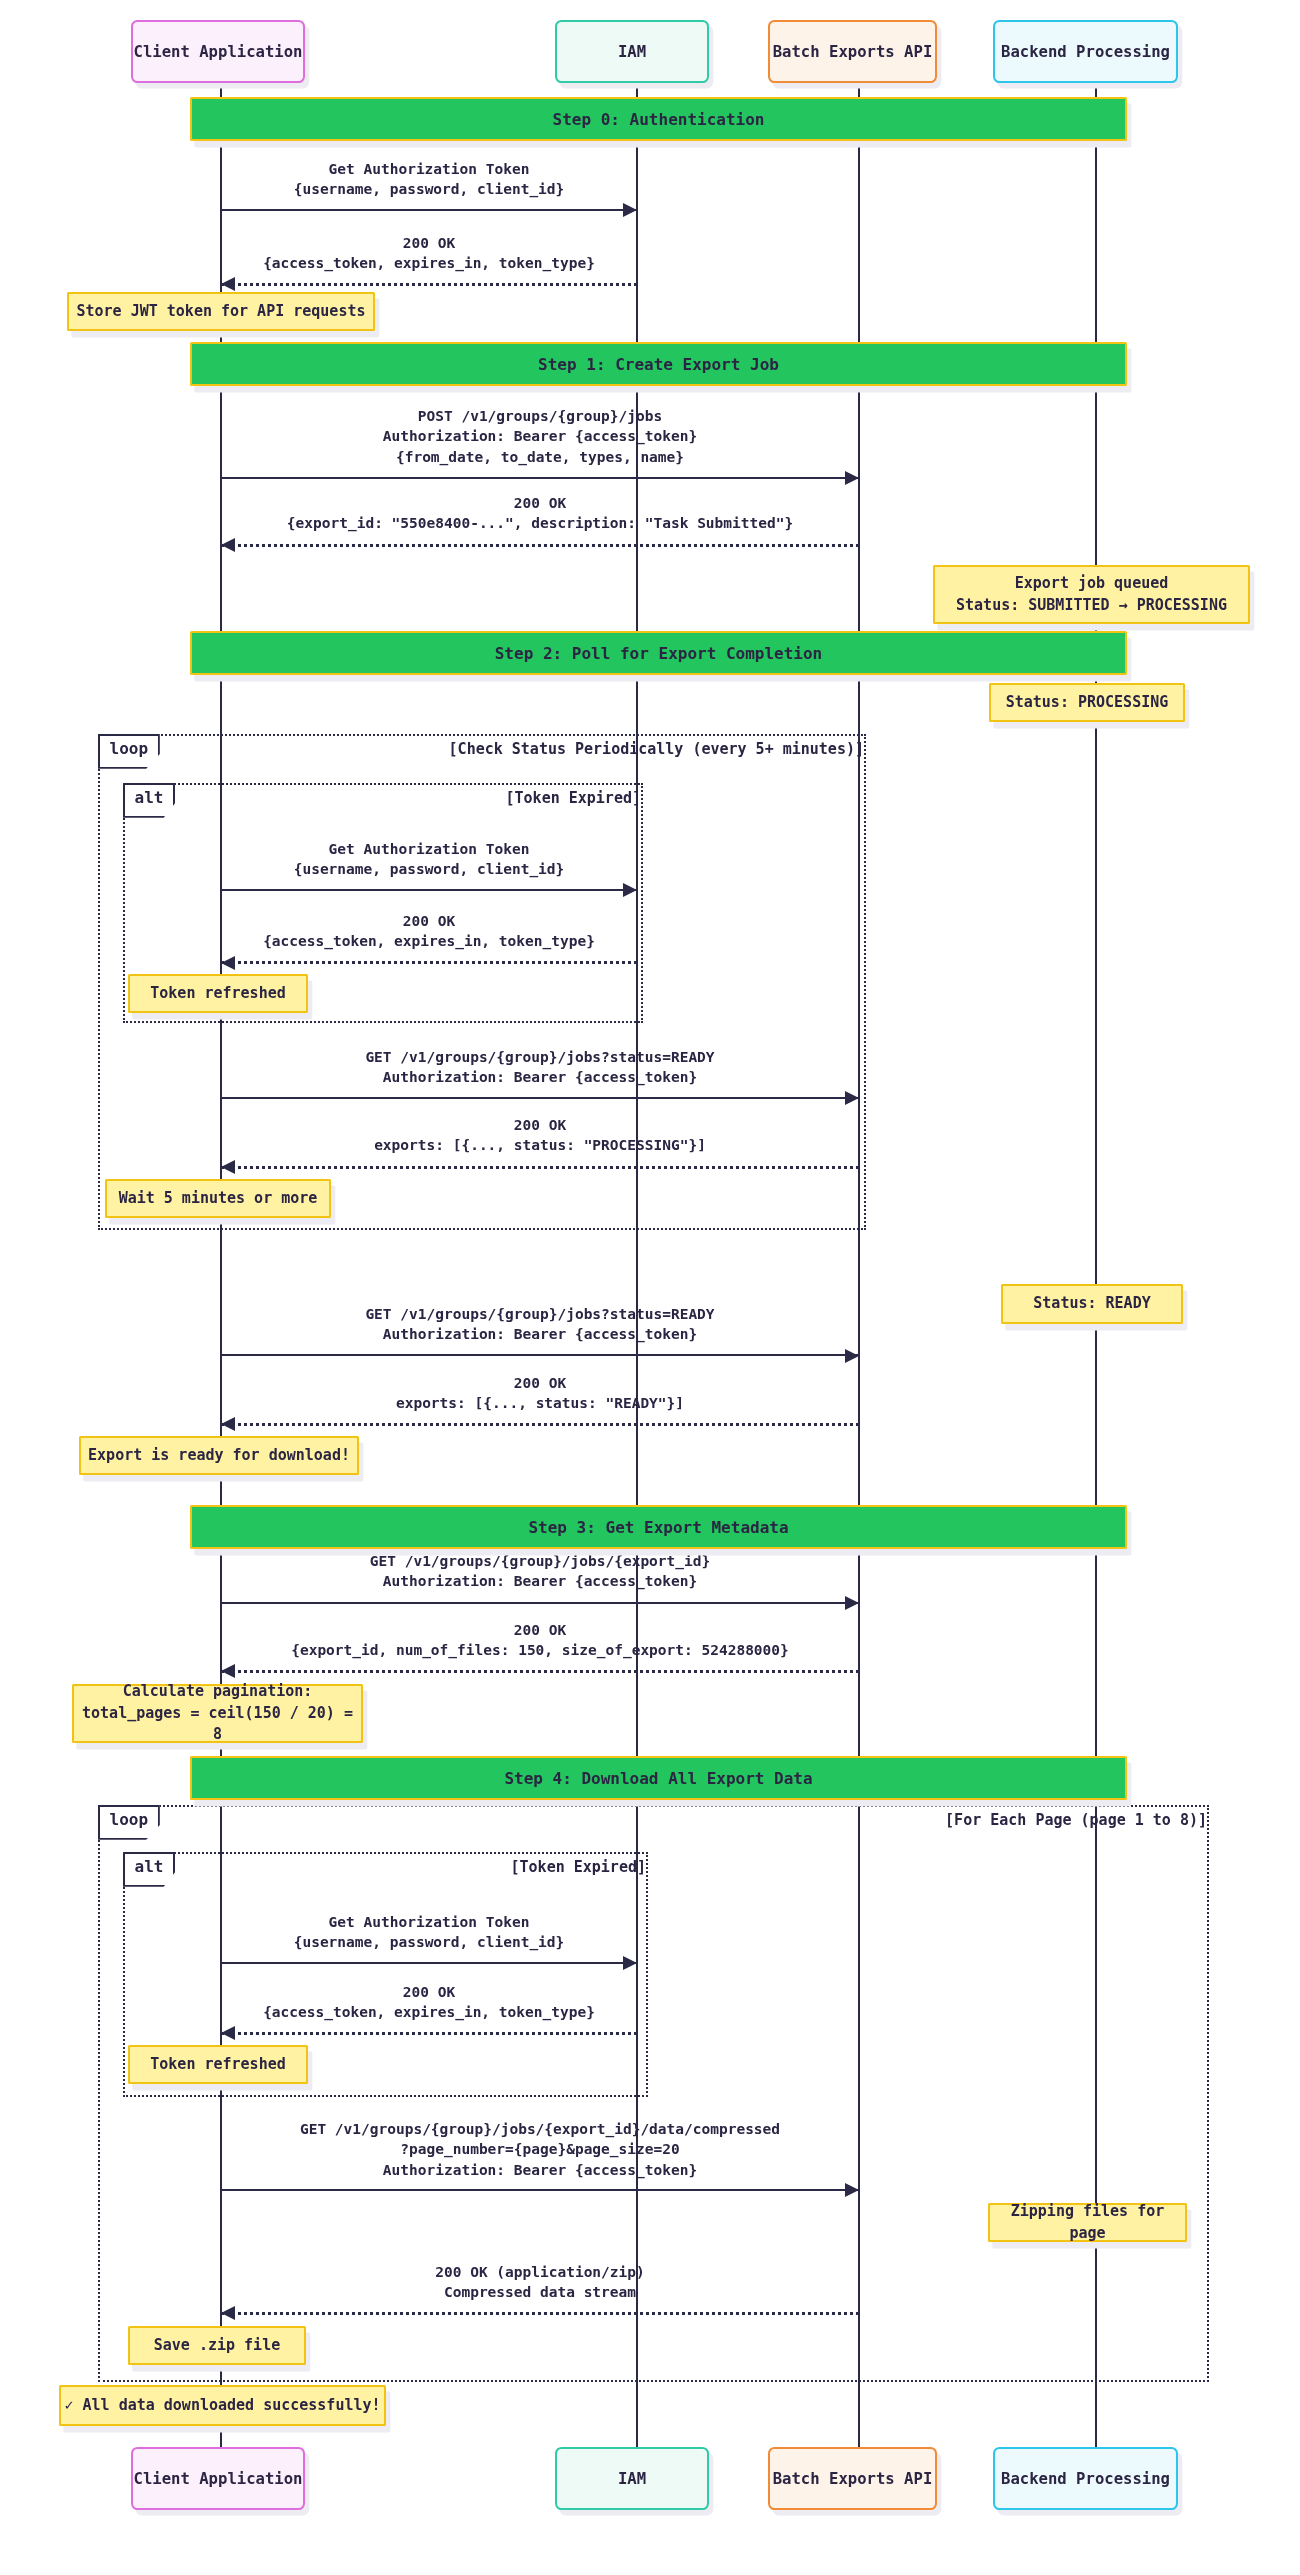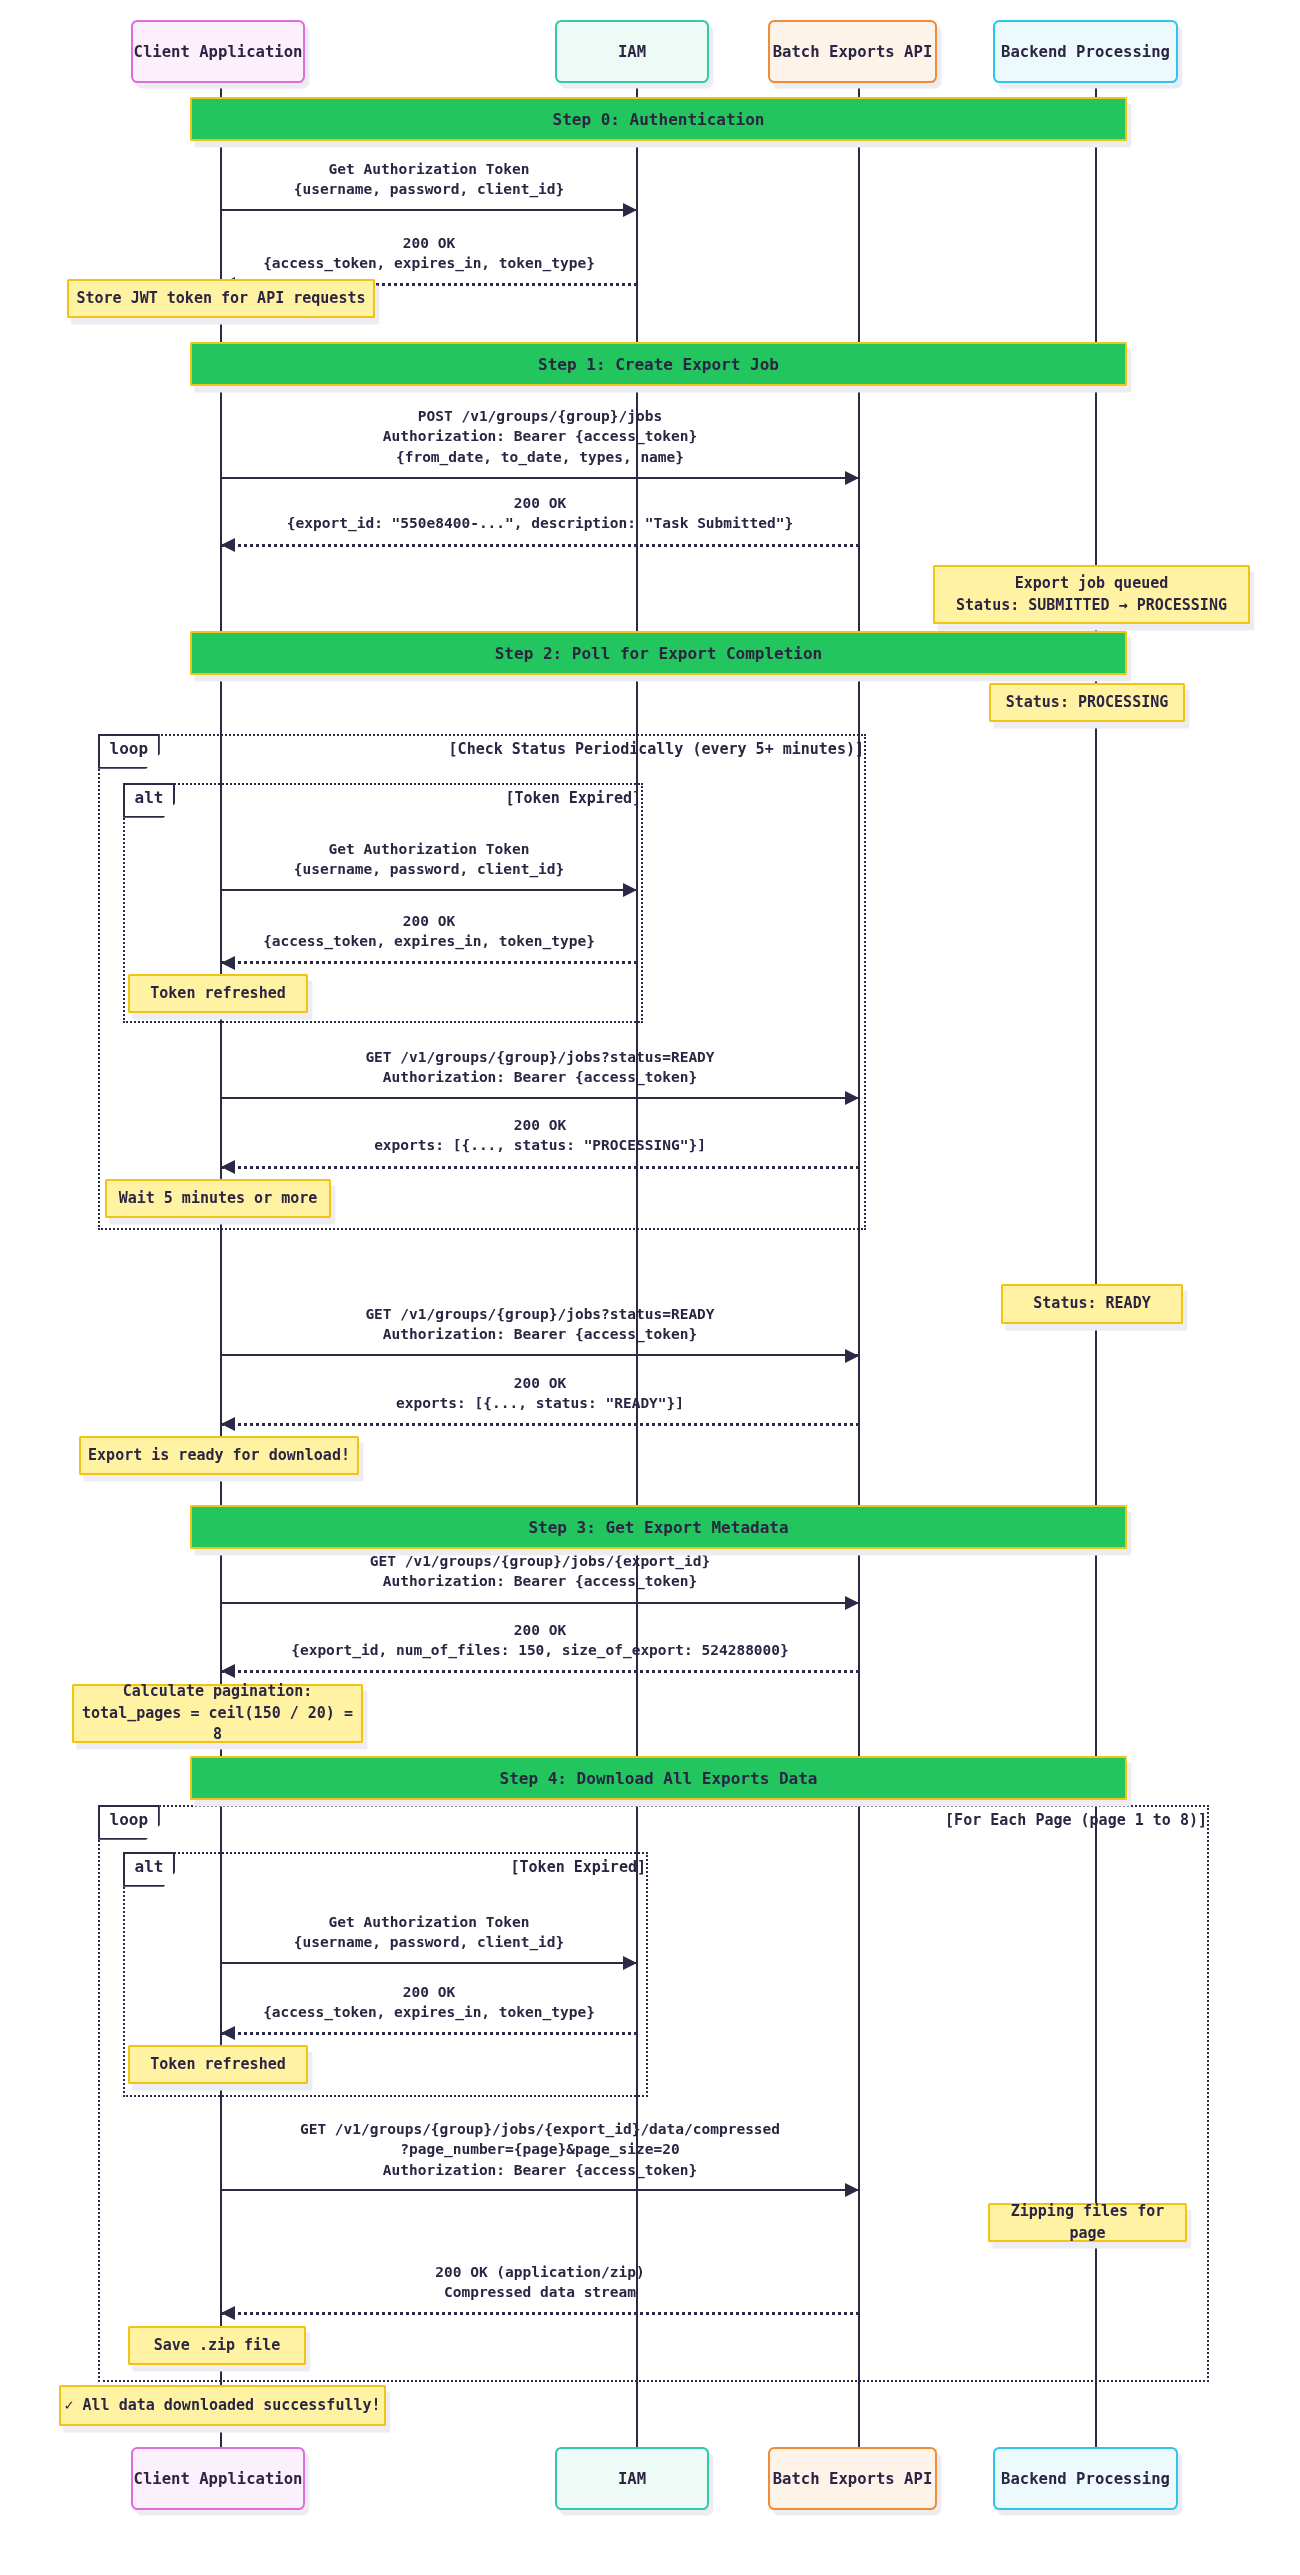--- a/index.html
+++ b/index.html
@@ -133,39 +133,39 @@
     <div class="arrowhead left" style="left: 221px; top: 2026px;"></div>
     <div class="msg-text" style="left: 221px; width: 638px; top: 2119px;">GET /v1/groups/{group}/jobs/{export_id}/data/compressed
 ?page_number={page}&amp;page_size=20
 Authorization: Bearer {access_token}</div>
     <div class="msg-line solid" style="left: 221px; top: 2189px; width: 638px;"></div>
     <div class="arrowhead right" style="left: 845px; top: 2183px;"></div>
     <div class="msg-text" style="left: 221px; width: 638px; top: 2262px;">200 OK (application/zip)
 Compressed data stream</div>
     <div class="msg-line dotted" style="left: 221px; top: 2312px; width: 638px;"></div>
     <div class="arrowhead left" style="left: 221px; top: 2306px;"></div>
-    <div class="note" style="left: 67px; top: 279px; width: 304px; height: 35px; text-align: center;">Store JWT token for API requests</div>
+    <div class="note" style="left: 67px; top: 292px; width: 304px; height: 35px; text-align: center;">Store JWT token for API requests</div>
     <div class="note" style="left: 933px; top: 565px; width: 313px; height: 55px;">Export job queued
 Status: SUBMITTED → PROCESSING</div>
     <div class="note" style="left: 989px; top: 683px; width: 192px; height: 35px;">Status: PROCESSING</div>
     <div class="note" style="left: 128px; top: 974px; width: 176px; height: 35px;">Token refreshed</div>
     <div class="note" style="left: 105px; top: 1179px; width: 222px; height: 35px;">Wait 5 minutes or more</div>
     <div class="note" style="left: 1001px; top: 1284px; width: 178px; height: 36px;">Status: READY</div>
     <div class="note" style="left: 79px; top: 1436px; width: 276px; height: 35px;">Export is ready for download!</div>
     <div class="note" style="left: 72px; top: 1684px; width: 287px; height: 55px;">Calculate pagination:
 total_pages = ceil(150 / 20) = 8</div>
     <div class="note" style="left: 128px; top: 2045px; width: 176px; height: 35px;">Token refreshed</div>
     <div class="note" style="left: 988px; top: 2203px; width: 195px; height: 35px;">Zipping files for page</div>
     <div class="note" style="left: 128px; top: 2326px; width: 174px; height: 35px;">Save .zip file</div>
     <div class="note" style="left: 59px; top: 2385px; width: 323px; height: 37px;">✓ All data downloaded successfully!</div>
     <div class="stepheader" style="top: 97px;">Step 0: Authentication</div>
     <div class="stepheader" style="top: 342px;">Step 1: Create Export Job</div>
     <div class="stepheader" style="top: 631px;">Step 2: Poll for Export Completion</div>
     <div class="stepheader" style="top: 1505px;">Step 3: Get Export Metadata</div>
-    <div class="stepheader" style="top: 1756px;">Step 4: Download All Exports Data</div>
+    <div class="stepheader" style="top: 1756px;">Step 4: Download All Export Data</div>
     <div class="participant" style="left: 131px; top: 20px; width: 170px; background: rgb(253, 240, 253); border-color: rgb(222, 110, 222);">Client Application</div>
     <div class="participant" style="left: 555px; top: 20px; width: 150px; background: rgb(238, 250, 246); border-color: rgb(47, 203, 166);">IAM</div>
     <div class="participant" style="left: 768px; top: 20px; width: 165px; background: rgb(253, 243, 233); border-color: rgb(240, 140, 56);">Batch Exports API</div>
     <div class="participant" style="left: 993px; top: 20px; width: 181px; background: rgb(236, 250, 253); border-color: rgb(44, 198, 236);">Backend Processing</div>
     <div class="participant" style="left: 131px; top: 2447px; width: 170px; background: rgb(253, 240, 253); border-color: rgb(222, 110, 222);">Client Application</div>
     <div class="participant" style="left: 555px; top: 2447px; width: 150px; background: rgb(238, 250, 246); border-color: rgb(47, 203, 166);">IAM</div>
     <div class="participant" style="left: 768px; top: 2447px; width: 165px; background: rgb(253, 243, 233); border-color: rgb(240, 140, 56);">Batch Exports API</div>
     <div class="participant" style="left: 993px; top: 2447px; width: 181px; background: rgb(236, 250, 253); border-color: rgb(44, 198, 236);">Backend Processing</div>
   </div>
 

